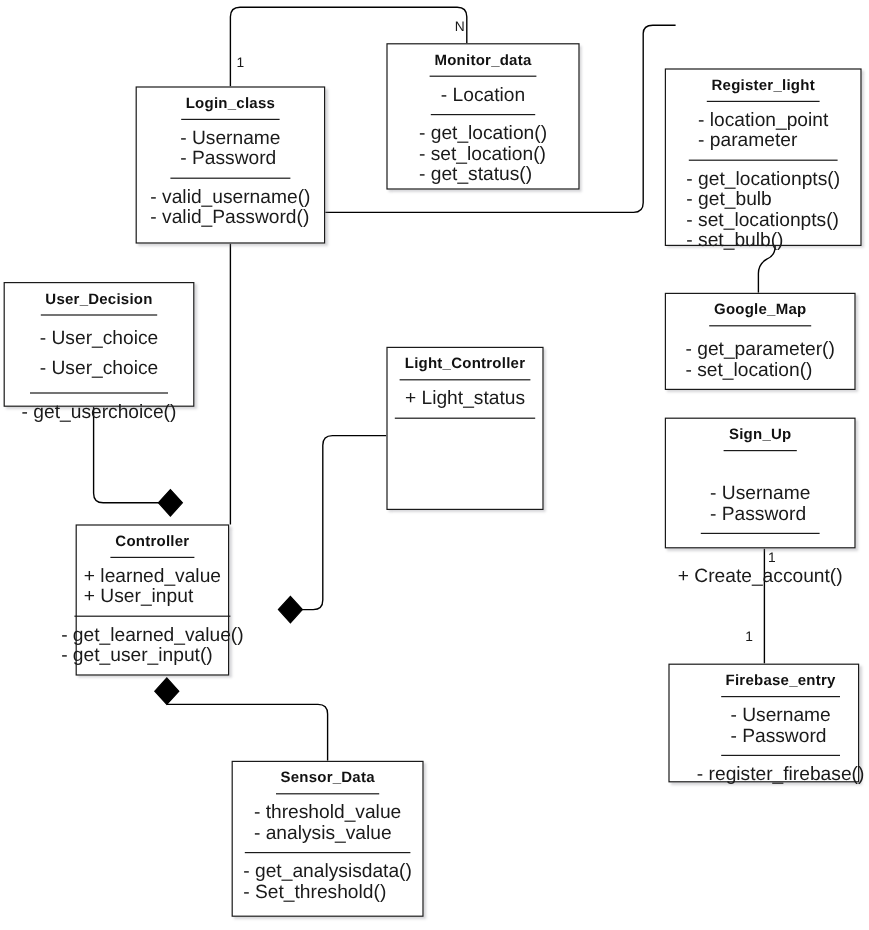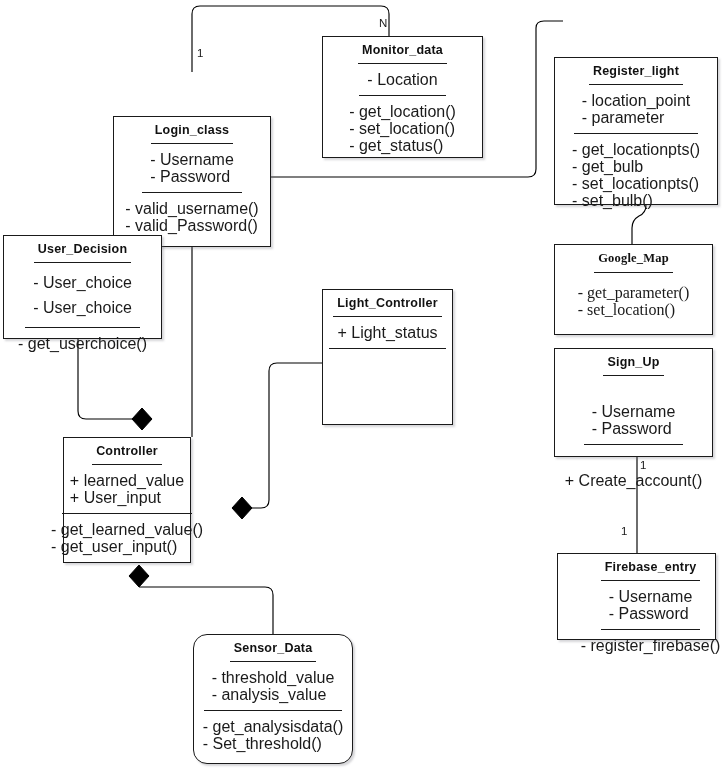--- a/index.html
+++ b/index.html
@@ -112,21 +112,21 @@
 
     <path class="edge" d="M 139,587 L 265,587 Q 273,587 273,595 L 273,634"></path>
     <polygon class="diamond" points="139,565 149,576 139,587 129,576"></polygon>
   </svg>
 
   <span class="mult" style="left:196px; top:48px;">1</span>
   <span class="mult" style="left:378px; top:18px;">N</span>
   <span class="mult" style="left:639px; top:460px;">1</span>
   <span class="mult" style="left:620px; top:526px;">1</span>
 
-  <div class="uml-class" style="left:113px; top:72px; width:158px; height:131px;margin-top:44px;">
+  <div class="uml-class" style="left:113px; top:72px; width:158px; height:131px;">
     <div class="uml-title">Login_class</div>
     <div class="uml-compartment attrs">
       <div class="uml-member">- Username</div>
       <div class="uml-member">- Password</div>
     </div>
     <div class="uml-compartment methods">
       <div class="uml-member">- valid_username()</div>
       <div class="uml-member">- valid_Password()</div>
     </div>
   </div>
@@ -150,41 +150,41 @@
       <div class="uml-member">- parameter</div>
     </div>
     <div class="uml-compartment methods">
       <div class="uml-member">- get_locationpts()</div>
       <div class="uml-member">- get_bulb</div>
       <div class="uml-member">- set_locationpts()</div>
       <div class="uml-member">- set_bulb()</div>
     </div>
   </div>
 
-  <div class="uml-class" style="left:554px; top:244px; width:159px; height:91px;font-family:Liberation Serif, serif;">
+  <div class="uml-class" style="left:554px; top:244px; width:159px; height:81px;">
     <div class="uml-title">Google_Map</div>
     <div class="uml-compartment empty-attrs"></div>
     <div class="uml-compartment methods">
       <div class="uml-member">- get_parameter()</div>
       <div class="uml-member">- set_location()</div>
     </div>
   </div>
 
   <div class="uml-class" style="left:554px; top:348px; width:159px; height:109px;gap:20px;">
     <div class="uml-title">Sign_Up</div>
     <div class="uml-compartment attrs">
       <div class="uml-member">- Username</div>
       <div class="uml-member">- Password</div>
     </div>
     <div class="uml-compartment methods">
       <div class="uml-member">+ Create_account()</div>
     </div>
   </div>
 
-  <div class="uml-class" style="left:557px; top:553px; width:159px; height:87px;padding-left:28px;">
+  <div class="uml-class" style="left:557px; top:553px; width:159px; height:99px;padding-left:28px;">
     <div class="uml-title">Firebase_entry</div>
     <div class="uml-compartment attrs">
       <div class="uml-member">- Username</div>
       <div class="uml-member">- Password</div>
     </div>
     <div class="uml-compartment methods">
       <div class="uml-member">- register_firebase()</div>
     </div>
   </div>
 
@@ -211,21 +211,21 @@
     <div class="uml-compartment attrs">
       <div class="uml-member">+ learned_value</div>
       <div class="uml-member">+ User_input</div>
     </div>
     <div class="uml-compartment methods">
       <div class="uml-member">- get_learned_value()</div>
       <div class="uml-member">- get_user_input()</div>
     </div>
   </div>
 
-  <div class="uml-class" style="left:193px; top:634px; width:160px; height:130px;border-radius:14px;">
+  <div class="uml-class" style="left:193px; top:634px; width:160px; height:130px;">
     <div class="uml-title">Sensor_Data</div>
     <div class="uml-compartment attrs">
       <div class="uml-member">- threshold_value</div>
       <div class="uml-member">- analysis_value</div>
     </div>
     <div class="uml-compartment methods">
       <div class="uml-member">- get_analysisdata()</div>
       <div class="uml-member">- Set_threshold()</div>
     </div>
   </div>

